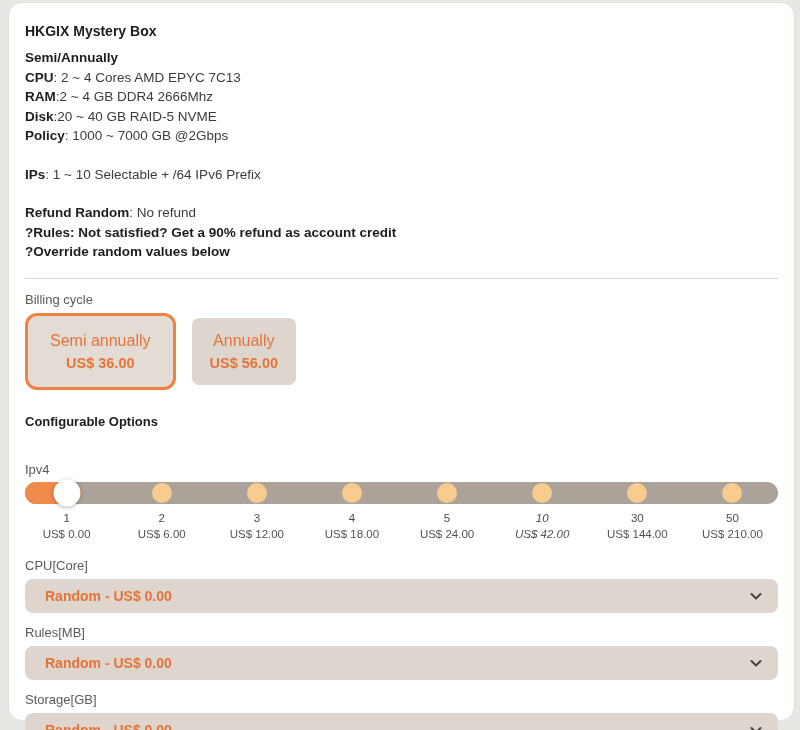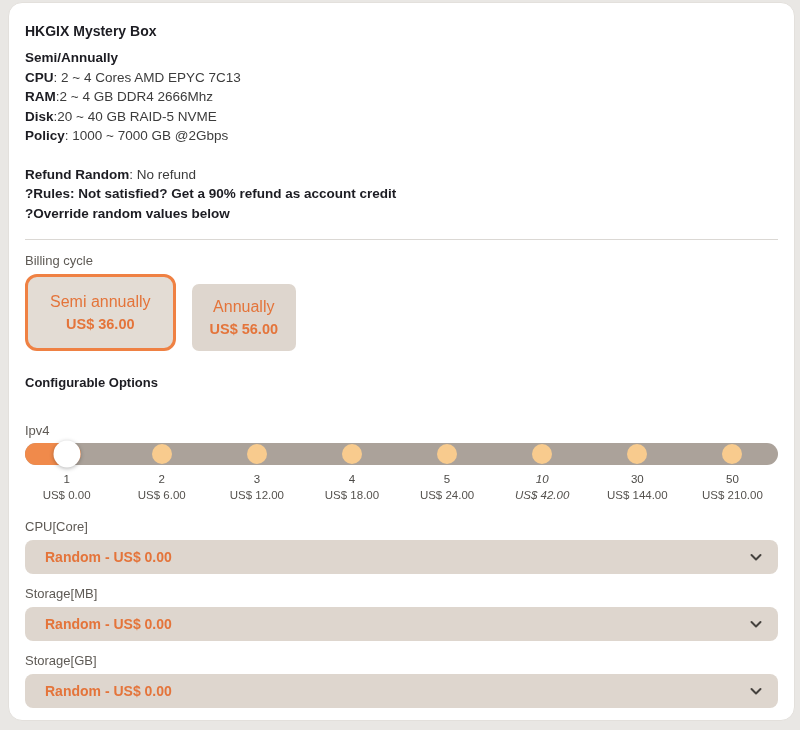--- a/index.html
+++ b/index.html
@@ -22,21 +22,21 @@
     background:var(--card-bg,#fff);
     border:1px solid #e3e0dc;border-radius:14px;
     padding:20px 16px 16px;
   }
   .product-title{font-size:14px;font-weight:bold;color:var(--text-dark);margin:0 0 9px;}
   .desc-line{font-size:13.5px;line-height:19.5px;color:var(--text-body);}
   .desc-line .b{font-weight:bold;color:var(--text-dark);}
   .gap-before{margin-top:19px;}
   .divider{border:none;border-top:1px solid var(--divider);margin:16px 0 13px;}
   .section-label{font-size:13px;color:var(--label-gray);margin:0 0 6px;}
-  .billing-row{display:flex;gap:16px;align-items:flex-end;margin-bottom:24px;}
+  .billing-row{display:flex;gap:16px;align-items:center;margin-bottom:24px;}
   .billing-option{
     background:var(--beige);border-radius:7px;padding:14px 18px;text-align:center;
     min-width:86px;color:var(--accent-orange);cursor:pointer;
   }
   .billing-option.selected{
     background:var(--beige-selected);border:3px solid var(--accent-orange-border);
     border-radius:12px;padding:16px 22px;
   }
   .billing-name{font-size:16px;margin-bottom:5px;}
   .billing-price{font-size:14.5px;font-weight:600;}
@@ -79,20 +79,21 @@
 <div class="card">
 
   <h1 class="product-title">HKGIX Mystery Box</h1>
 
   <div id="desc-lines">
       <div class="desc-line"><span class="b">Semi/Annually</span><span></span></div>
       <div class="desc-line"><span class="b">CPU</span><span>: 2 ~ 4 Cores AMD EPYC 7C13</span></div>
       <div class="desc-line"><span class="b">RAM</span><span>:2 ~ 4 GB DDR4 2666Mhz</span></div>
       <div class="desc-line"><span class="b">Disk</span><span>:20 ~ 40 GB RAID-5 NVME</span></div>
       <div class="desc-line"><span class="b">Policy</span><span>: 1000 ~ 7000 GB @2Gbps</span></div>
+      <div class="desc-line gap-before"><span class="b">IPs</span><span>: 1 ~ 10 Selectable + /64 IPv6 Prefix</span></div>
       <div class="desc-line gap-before"><span class="b">Refund Random</span><span>: No refund</span></div>
       <div class="desc-line"><span class="b">?Rules: Not satisfied? Get a 90% refund as account credit</span><span></span></div>
       <div class="desc-line"><span class="b">?Override random values below</span><span></span></div>
     </div>
 
   <hr class="divider">
 
   <div class="section-label">Billing cycle</div>
 
   <div id="billing-row" class="billing-row">
@@ -163,21 +164,21 @@
     <div class="select">
       <span class="select-value">Random - US$ 0.00</span>
       <span class="chevron">
         <svg width="16" height="16" viewBox="0 0 16 16">
               <polyline points="3.5,6 8,10.5 12.5,6" fill="none" stroke="#45423e" stroke-width="2" stroke-linecap="round" stroke-linejoin="round"></polyline>
             </svg>
       </span>
     </div>
   </div>
       <div class="option-group">
-    <div class="section-label">Storage[MB]</div>
+    <div class="section-label">Rules[MB]</div>
     <div class="select">
       <span class="select-value">Random - US$ 0.00</span>
       <span class="chevron">
         <svg width="16" height="16" viewBox="0 0 16 16">
               <polyline points="3.5,6 8,10.5 12.5,6" fill="none" stroke="#45423e" stroke-width="2" stroke-linecap="round" stroke-linejoin="round"></polyline>
             </svg>
       </span>
     </div>
   </div>
       <div class="option-group">

